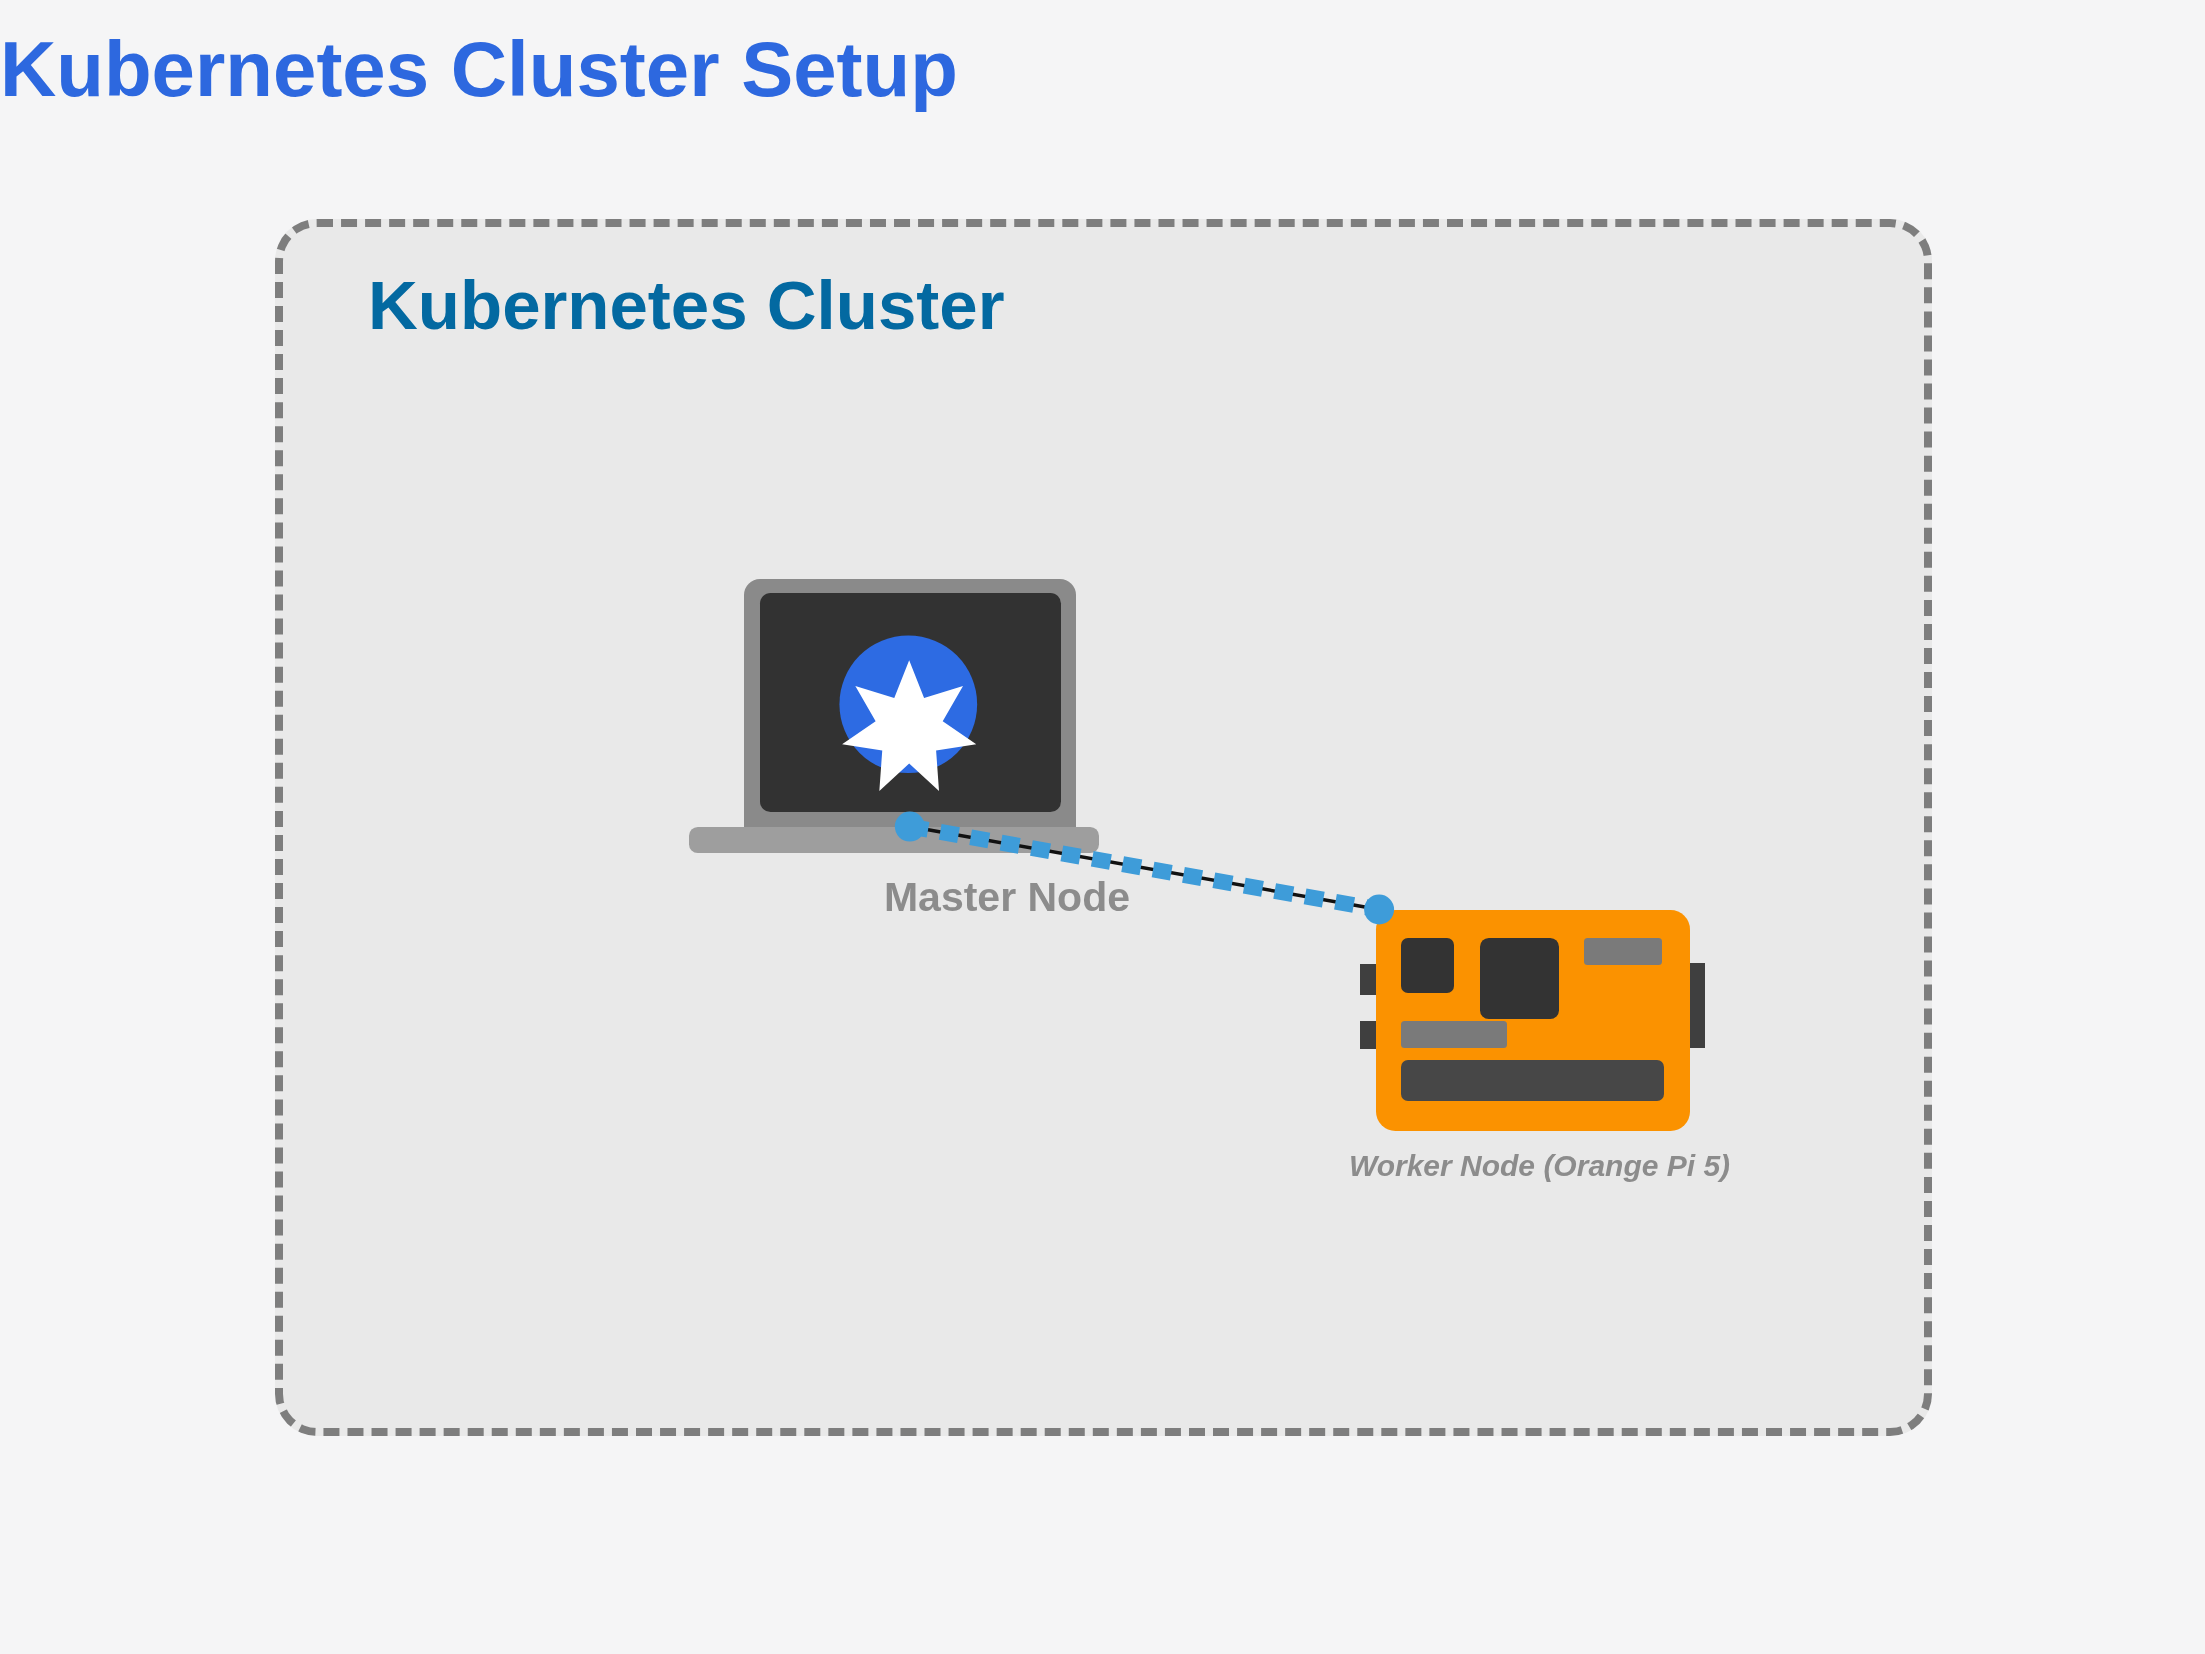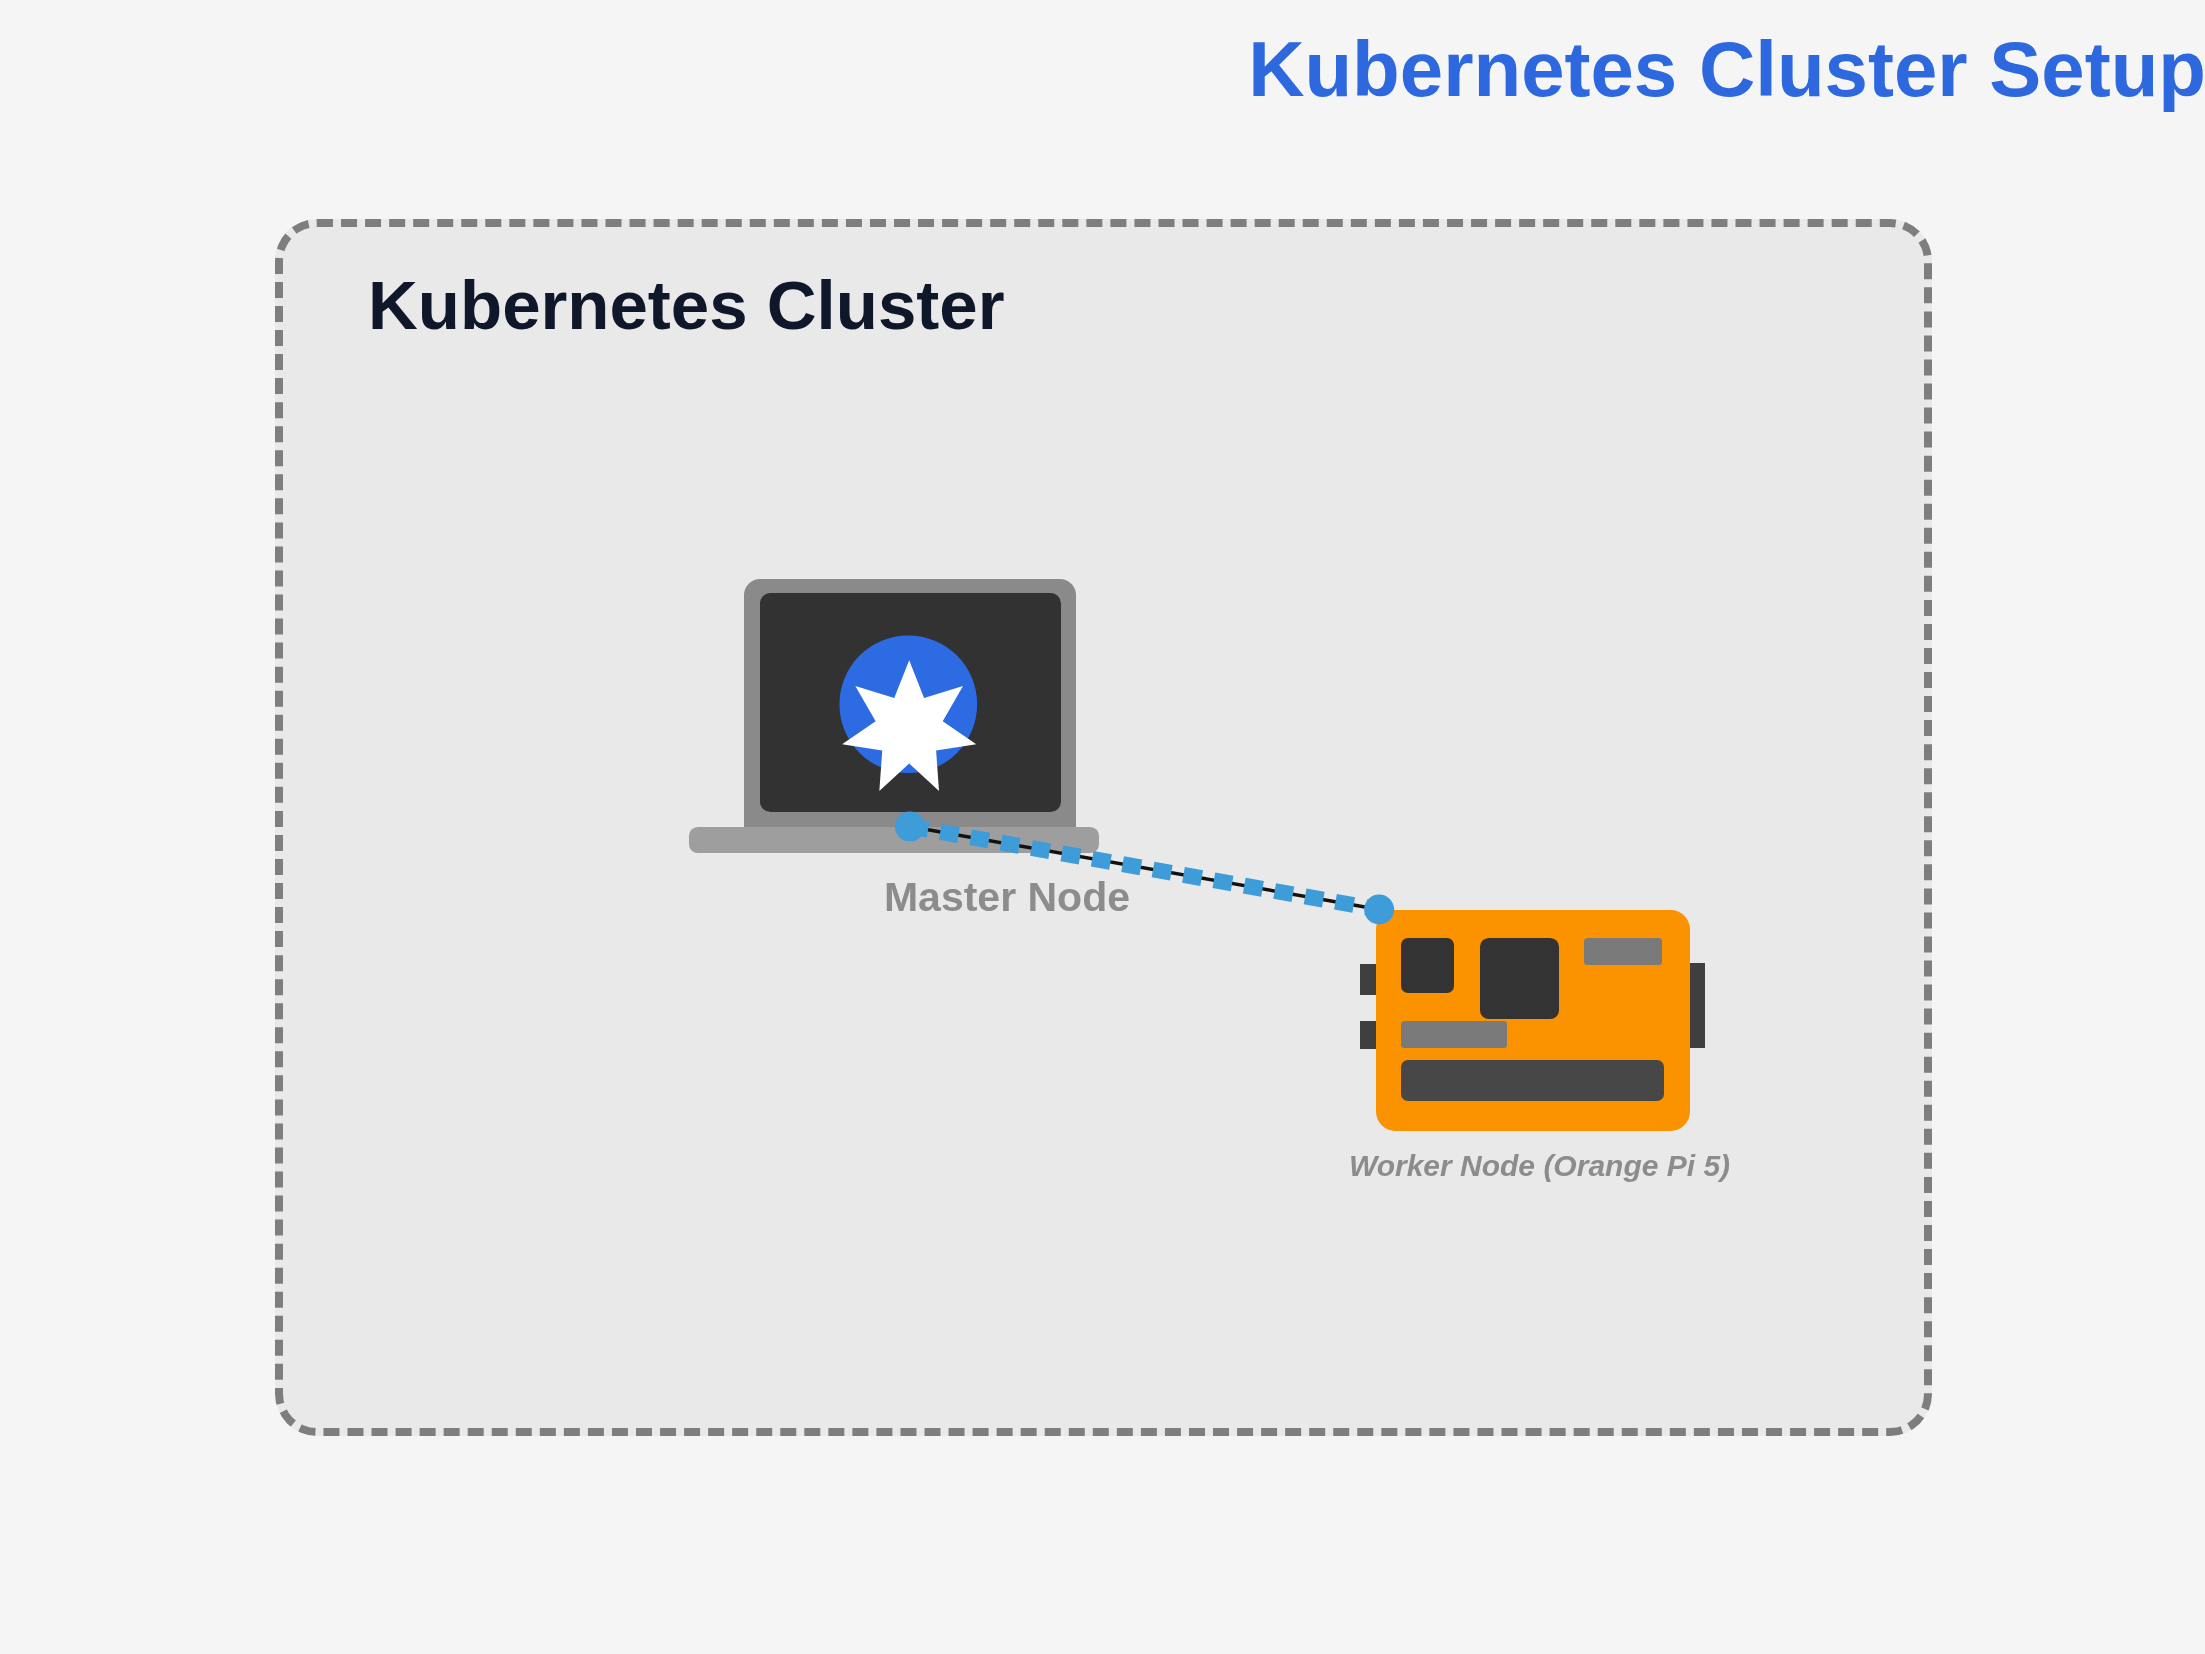--- a/index.html
+++ b/index.html
@@ -7,36 +7,36 @@
     width: 2206px; height: 1654px;
     background: #F5F5F6;
     font-family: "Liberation Sans", sans-serif;
     position: relative;
     overflow: hidden;
   }
   .canvas { position: absolute; left: 0; top: 0; width: 2206px; height: 1654px; }
 
   .page-title {
     position: absolute; left: 0; top: 25px; width: 2206px;
-    text-align: right;
+    text-align: left;
     font-size: 78px; font-weight: bold; color: #2D68DF;
     margin: 0; line-height: 1.15;
   }
 
   .cluster-box {
     position: absolute; left: 275px; top: 219px;
     width: 1657px; height: 1217px;
     box-sizing: border-box;
     background: #E9E9E9;
     border: 8px dashed #7E7E7E;
     border-radius: 42px;
   }
   .cluster-label {
     position: absolute; left: 85px; top: 41px;
-    font-size: 69px; font-weight: bold; color: #0f172a;
+    font-size: 69px; font-weight: bold; color: #0369a1;
     line-height: 1.1;
   }
 
   .abs { position: absolute; }
 
   
   .laptop-frame {
     left: 744px; top: 579px; width: 332px; height: 249px;
     background: #8A8A8A; border-radius: 16px 16px 0 0;
   }

